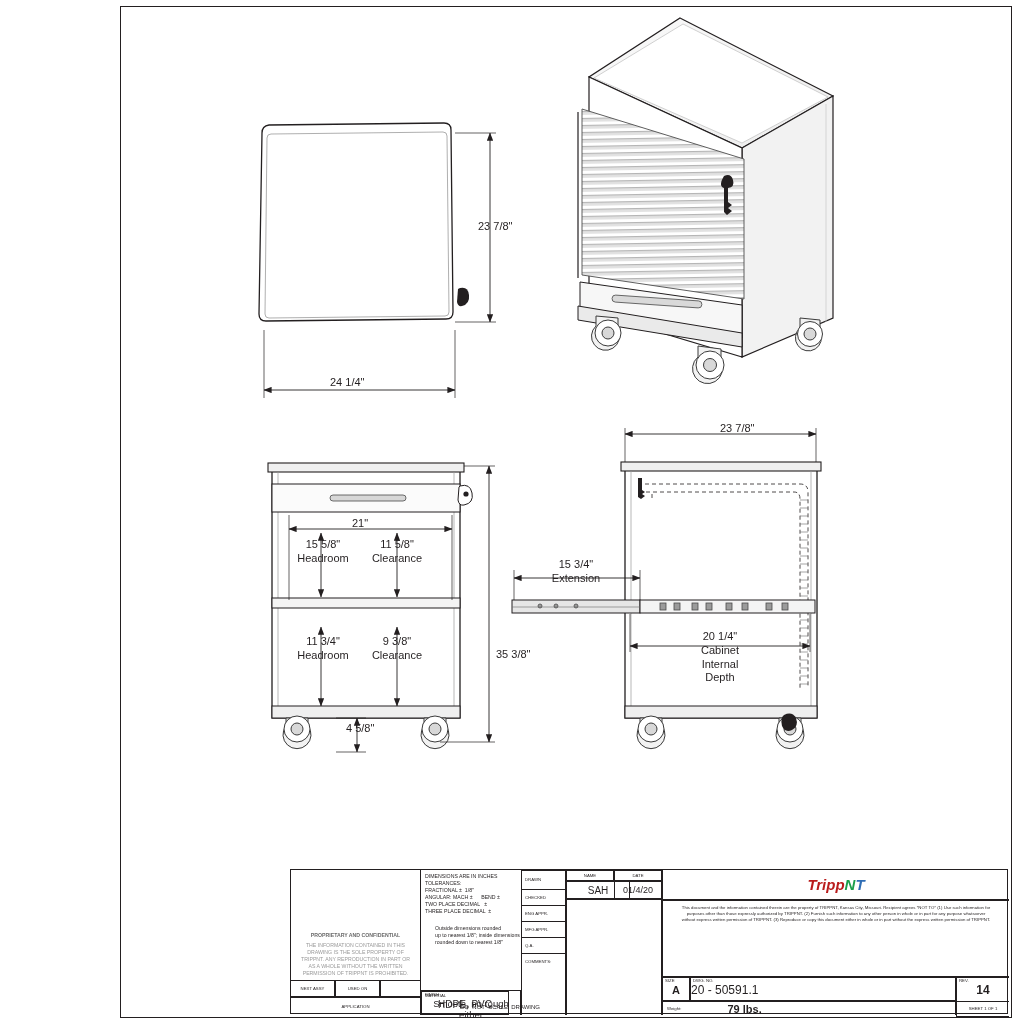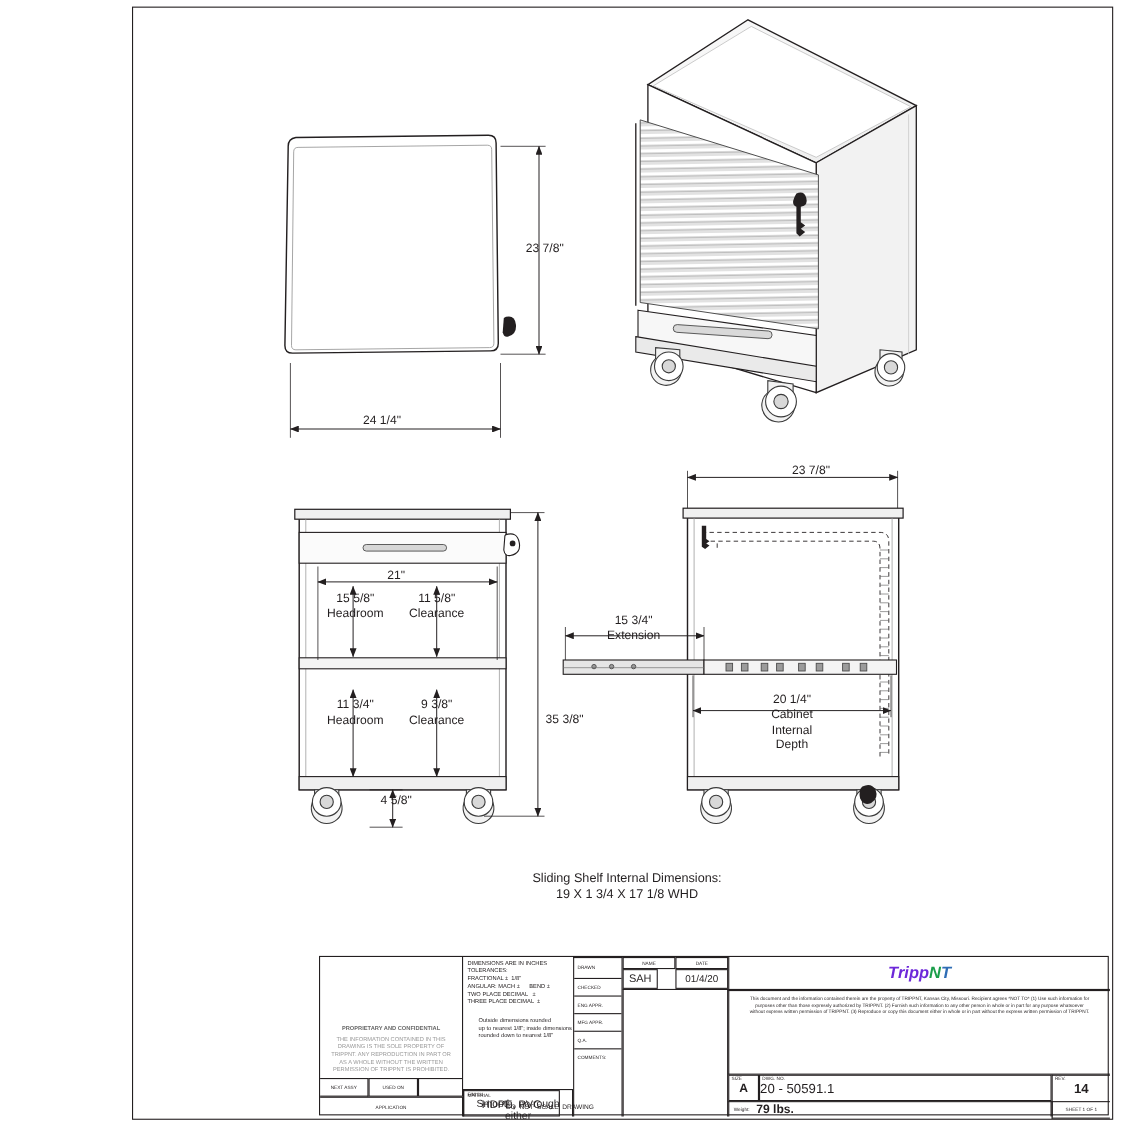--- a/index.html
+++ b/index.html
@@ -11,21 +11,21 @@
   svg{position:absolute;left:0;top:0;width:1024px;height:1024px;overflow:visible;}
   
   .tb{position:absolute;left:290px;top:869px;width:718px;height:145px;border:1.2px solid #231f20;box-sizing:border-box;font-size:8px;}
   .tb div.cell{position:absolute;box-sizing:border-box;border:0.8px solid #231f20;}
   .tiny{font-size:5.2px;line-height:1.35;}
   .xtiny{font-size:4.3px;line-height:1.3;text-align:center;}
   .b{font-weight:bold;}
   .ct{display:flex;align-items:center;justify-content:center;text-align:center;}
   .lt{display:flex;align-items:center;padding-left:3px;}
   .brand{font-family:"Liberation Sans",sans-serif;font-weight:bold;font-style:italic;font-size:15px;}
-  .brand .t{color:#6d28d9;}
+  .brand .t{color:#b91c1c;}
   .brand .n{color:#1b9e4b;}
   .brand .last{color:#2f6db5;}
 </style>
 </head>
 <body>
 
 <div id="sheet">
   <div class="frame"></div>
 
   <svg viewBox="0 0 1024 1024">
@@ -229,22 +229,20 @@
 Clearance</div>
   <div class="lbl" style="left:496px;top:648px;">35 3/8"</div>
   <div class="lbl" style="left:346px;top:722px;">4 5/8"</div>
   <div class="lbl c" style="left:530px;top:558px;width:92px;">15 3/4"
 Extension</div>
   <div class="lbl c" style="left:672px;top:630px;width:96px;">20 1/4"
 Cabinet
 Internal
 Depth</div>
 
-  <div class="lbl c" style="left:380px;top:792px;width:380px;font-size:11.5px;">Sliding Shelf Internal Dimensions:
-19 X 1 3/4 X 17 1/8 WHD</div>
 
   <div class="tb">
 
     <div class="cell" style="left:0;top:0;width:130px;height:110px;border:none;border-right:1.2px solid #231f20;">
       <div class="tiny b" style="text-align:center;margin-top:62px;color:#6b6b6b;">PROPRIETARY AND CONFIDENTIAL</div>
       <div class="tiny" style="text-align:center;padding:3px 8px;color:#9a9a9a;">THE INFORMATION CONTAINED IN THIS DRAWING IS THE SOLE PROPERTY OF TRIPPNT.  ANY REPRODUCTION IN PART OR AS A WHOLE WITHOUT THE WRITTEN PERMISSION OF TRIPPNT IS PROHIBITED.</div>
     </div>
     <div class="cell ct xtiny" style="left:0;top:110px;width:44px;height:17px;border-left:none;">NEXT ASSY</div>
     <div class="cell ct xtiny" style="left:44px;top:110px;width:45px;height:17px;">USED ON</div>
     <div class="cell" style="left:89px;top:110px;width:41px;height:17px;"></div>
@@ -274,21 +272,21 @@
     <div class="cell" style="left:230px;top:0;width:45px;height:145px;border-bottom:none;">
       <div class="xtiny lt" style="height:18px;">DRAWN</div>
       <div class="xtiny lt" style="height:15px;border-top:0.8px solid #231f20;">CHECKED</div>
       <div class="xtiny lt" style="height:15px;border-top:0.8px solid #231f20;">ENG APPR.</div>
       <div class="xtiny lt" style="height:15px;border-top:0.8px solid #231f20;">MFG APPR.</div>
       <div class="xtiny lt" style="height:15px;border-top:0.8px solid #231f20;">Q.A.</div>
       <div class="xtiny lt" style="height:15px;border-top:0.8px solid #231f20;">COMMENTS:</div>
     </div>
     <div class="cell ct xtiny" style="left:275px;top:0;width:48px;height:11px;">NAME</div>
     <div class="cell ct xtiny" style="left:323px;top:0;width:48px;height:11px;">DATE</div>
-    <div class="cell ct" style="left:275px;top:11px;width:32px;height:18px;font-size:10px;">SAH</div>
+    <div class="cell ct" style="left:275px;top:11px;width:64px;height:18px;font-size:10px;">SAH</div>
     <div class="cell ct" style="left:323px;top:11px;width:48px;height:18px;font-size:9px;">01/4/20</div>
     <div class="cell" style="left:275px;top:29px;width:96px;height:116px;border-bottom:none;"></div>
 
     <div class="cell" style="left:371px;top:0;width:347px;height:30px;border-right:none;border-top:none;">
       <div class="brand" style="text-align:center;padding-top:6px;">
         <span class="t">Tripp</span><span class="n">N</span><span class="last">T</span>
       </div>
     </div>
     <div class="cell" style="left:371px;top:30px;width:347px;height:77px;border-right:none;">
       <div class="xtiny" style="padding:4px 18px;line-height:1.35;">This document and the information contained therein are the property of TRIPPNT, Kansas City, Missouri.  Recipient agrees *NOT TO* (1) Use such information for purposes other than those expressly authorized by TRIPPNT. (2) Furnish such information to any other person in whole or in part for any purpose whatsoever without express  written permission of TRIPPNT. (3) Reproduce or copy this document either in whole or in part without the express written permission of TRIPPNT.</div>
@@ -302,20 +300,20 @@
       <div class="xtiny" style="text-align:left;padding-left:2px;">DWG.  NO.</div>
       <div style="font-size:12px;text-align:left;margin-top:-1px;">20 - 50591.1</div>
     </div>
     <div class="cell" style="left:665px;top:107px;width:53px;height:40px;border-right:none;">
       <div class="xtiny" style="text-align:left;padding-left:2px;">REV.</div>
       <div style="font-size:12px;font-weight:bold;text-align:center;margin-top:-1px;">14</div>
     </div>
 
     <div class="cell" style="left:371px;top:131px;width:294px;height:14px;border-bottom:none;display:flex;align-items:center;">
       <span class="xtiny" style="padding-left:4px;">Weight:</span>
-      <span style="font-size:11px;font-weight:bold;padding-left:6px;">79 lbs.</span>
+      <span style="font-size:11px;font-weight:bold;padding-left:6px;margin-left:40px;">79 lbs.</span>
     </div>
     <div class="cell ct xtiny" style="left:665px;top:131px;width:53px;height:14px;border-right:none;border-bottom:none;">SHEET 1 OF 1</div>
 
     <div class="cell ct xtiny" style="left:130px;top:145px;width:0;height:0;border:none;"></div>
   </div>
   <div class="lbl c" style="left:420px;top:1004px;width:160px;font-size:6px;">DO  NOT  SCALE  DRAWING</div>
 </div>
 
 </body></html>

